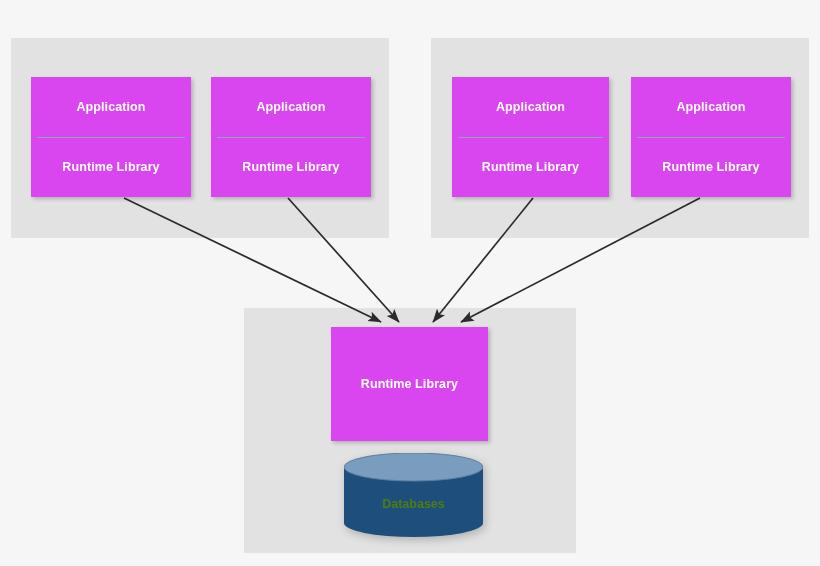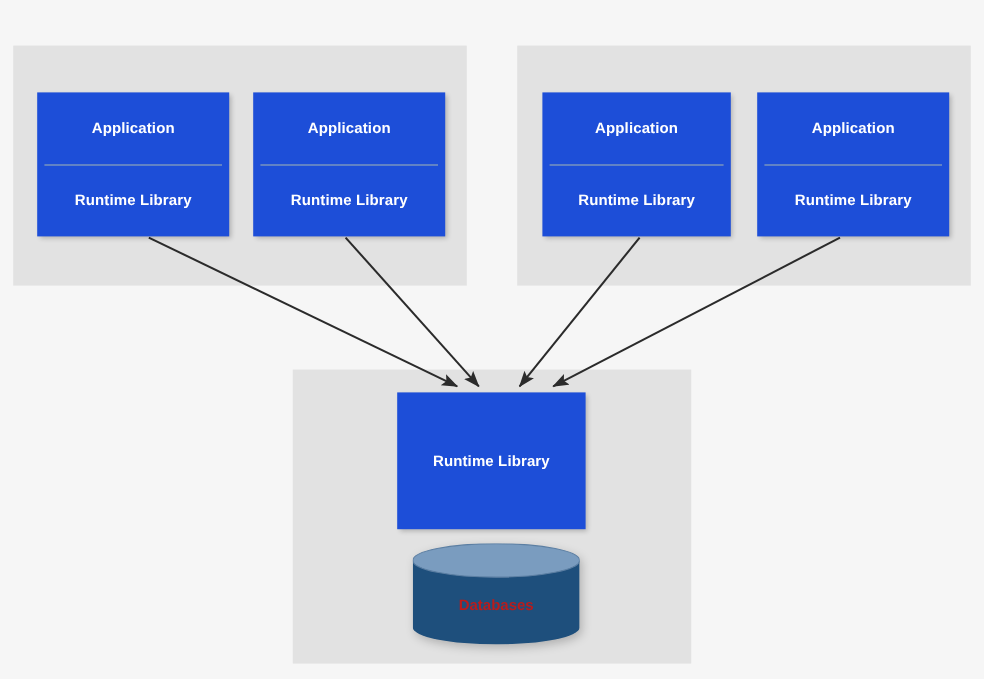--- a/index.html
+++ b/index.html
@@ -21,21 +21,21 @@
     position: absolute;
     background: #e2e2e2;
   }
   #panel-client-left  { left: 11px;  top: 38px;  width: 378px; height: 200px; }
   #panel-client-right { left: 431px; top: 38px;  width: 378px; height: 200px; }
   #panel-server       { left: 244px; top: 308px; width: 332px; height: 245px; }
 
   
   .node-box {
     position: absolute;
-    background: #1d4ed8;
+    background: #d946ef;
     box-shadow: 2px 2px 4px rgba(0,0,0,0.22);
     display: flex;
     flex-direction: column;
     z-index: 3;
   }
   .node-seg {
     flex: 1 1 0;
     display: flex;
     align-items: center;
     justify-content: center;
@@ -74,21 +74,21 @@
     z-index: 3;
     filter: drop-shadow(2px 3px 4px rgba(0,0,0,0.22));
   }
   #db-cylinder .db-svg { display: block; }
   #db-label {
     position: absolute;
     left: 0;
     right: 0;
     top: 44px;
     text-align: center;
-    color: #b91c1c;
+    color: #4d7c0f;
     font-weight: bold;
     font-size: 12.5px;
     pointer-events: none;
   }
 
   
   #connectors {
     position: absolute;
     left: 0;
     top: 0;

